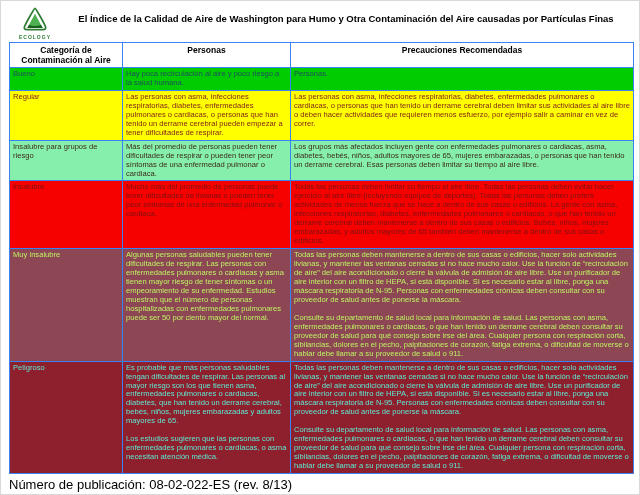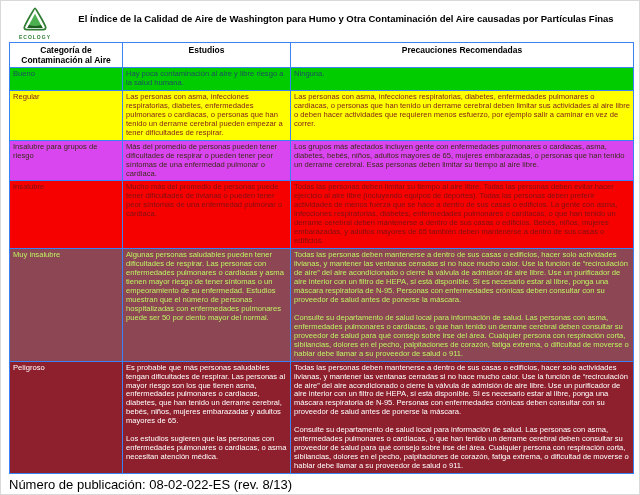--- a/index.html
+++ b/index.html
@@ -104,53 +104,53 @@
 
   <table class="aqi">
     <colgroup>
         <col class="c1">
         <col class="c2">
         <col class="c3">
       </colgroup>
     <thead>
       <tr>
         <th>Categoría de Contaminación al Aire</th>
-        <th>Estudios</th>
+        <th>Personas</th>
         <th>Precauciones Recomendadas</th>
       </tr>
     </thead>
     <tbody>
       <tr style="background-color: rgb(0, 204, 0); color: rgb(31, 78, 95);">
         <td class="cat">Bueno</td>
-        <td>Hay poca contaminación al aire y libre riesgo a la salud humana.</td>
-        <td>Ninguna.</td>
+        <td>Hay poca recirculación al aire y poco riesgo a la salud humana.</td>
+        <td>Personas.</td>
       </tr>
       <tr style="background-color: rgb(255, 255, 0); color: #7f1d1d;">
         <td class="cat">Regular</td>
         <td>Las personas con asma, infecciones respiratorias, diabetes, enfermedades pulmonares o cardiacas, o personas que han tenido un derrame cerebral pueden empezar a tener dificultades de respirar.</td>
         <td>Las personas con asma, infecciones respiratorias, diabetes, enfermedades pulmonares o cardiacas, o personas que han tenido un derrame cerebral deben limitar sus actividades al aire libre o deben hacer actividades que requieren menos esfuerzo, por ejemplo salir a caminar en vez de correr.</td>
       </tr>
-      <tr style="background-color: #d946ef; color: rgb(61, 43, 26); margin-left: 42px;">
+      <tr style="background-color: #86efac; color: rgb(61, 43, 26); margin-left: 42px;">
         <td class="cat">Insalubre para grupos de riesgo</td>
         <td>Más del promedio de personas pueden tener dificultades de respirar o pueden tener peor síntomas de una enfermedad pulmonar o cardiaca.</td>
         <td>Los grupos más afectados incluyen gente con enfermedades pulmonares o cardiacas, asma, diabetes, bebés, niños, adultos mayores de 65, mujeres embarazadas, o personas que han tenido un derrame cerebral.  Esas personas deben limitar su tiempo al aire libre.</td>
       </tr>
       <tr style="background-color: rgb(247, 0, 0); color: rgb(124, 17, 19); margin-left: 18px;">
         <td class="cat">Insalubre</td>
         <td>Mucho más del promedio de personas puede tener dificultades de livianas o pueden tener peor síntomas de una enfermedad pulmonar o cardiaca.</td>
         <td>Todas las personas deben limitar su tiempo al aire libre. Todas las personas deben evitar hacer ejercicio al aire libre (incluyendo equipos de deportes). Todas las personas deben preferir actividades de menos fuerza que se hace a dentro de sus casas o edificios.  La gente con asma, infecciones respiratorias, diabetes, enfermedades pulmonares o cardiacas, o que han tenido un derrame cerebral deben mantenerse a dentro de sus casas o edificios.  Bebés, niños, mujeres embarazadas, y adultos mayores de 65 también deben mantenerse a dentro de sus casas o edificios.</td>
       </tr>
       <tr style="background-color: rgb(141, 70, 83); color: #bef264;">
         <td class="cat">Muy insalubre</td>
         <td>Algunas personas saludables pueden tener dificultades de respirar.  Las personas con enfermedades pulmonares o cardiacas y asma tienen mayor riesgo de tener síntomas o un empeoramiento de su enfermedad.  Estudios muestran que el número de personas hospitalizadas con enfermedades pulmonares puede ser 50 por ciento mayor del normal.</td>
         <td>Todas las personas deben mantenerse a dentro de sus casas o edificios, hacer solo actividades livianas, y mantener las ventanas cerradas si no hace mucho calor.  Use la función de “recirculación de aire” del aire acondicionado o cierre la válvula de admisión de aire libre.  Use un purificador de aire interior con un filtro de HEPA, si está disponible.  Si es necesario estar al libre, ponga una máscara respiratoria de N-95. Personas con enfermedades crónicas deben consultar con su proveedor de salud antes de ponerse la máscara.
 
 Consulte su departamento de salud local para información de salud. Las personas con asma, enfermedades pulmonares o cardiacas, o que han tenido un derrame cerebral deben consultar su proveedor de salud para qué consejo sobre irse del área.  Cualquier persona con respiración corta, sibilancias, dolores en el pecho, palpitaciones de corazón, fatiga extrema, o dificultad de moverse o hablar debe llamar a su proveedor de salud o 911.</td>
       </tr>
-      <tr style="background-color: rgb(142, 31, 45); color: #ffffff;">
+      <tr style="background-color: rgb(142, 31, 45); color: #5eead4;">
         <td class="cat">Peligroso</td>
         <td>Es probable que más personas saludables tengan dificultades de respirar.  Las personas al mayor riesgo son los que tienen asma, enfermedades pulmonares o cardiacas, diabetes, que han tenido un derrame cerebral, bebés, niños, mujeres embarazadas y adultos mayores de 65.
 
 Los estudios sugieren que las personas con enfermedades pulmonares o cardiacas, o asma necesitan atención médica.</td>
         <td>Todas las personas deben mantenerse a dentro de sus casas o edificios, hacer solo actividades livianas, y mantener las ventanas cerradas si no hace mucho calor.  Use la función de “recirculación de aire” del aire acondicionado o cierre la válvula de admisión de aire libre.  Use un purificador de aire interior con un filtro de HEPA, si está disponible.  Si es necesario estar al libre, ponga una máscara respiratoria de N-95. Personas con enfermedades crónicas deben consultar con su proveedor de salud antes de ponerse la máscara.
 
 Consulte su departamento de salud local para información de salud. Las personas con asma, enfermedades pulmonares o cardiacas, o que han tenido un derrame cerebral deben consultar su proveedor de salud para qué consejo sobre irse del área.  Cualquier persona con respiración corta, sibilancias, dolores en el pecho, palpitaciones de corazón, fatiga extrema, o dificultad de moverse o hablar debe llamar a su proveedor de salud o 911.</td>
       </tr>
     </tbody>
   </table>

